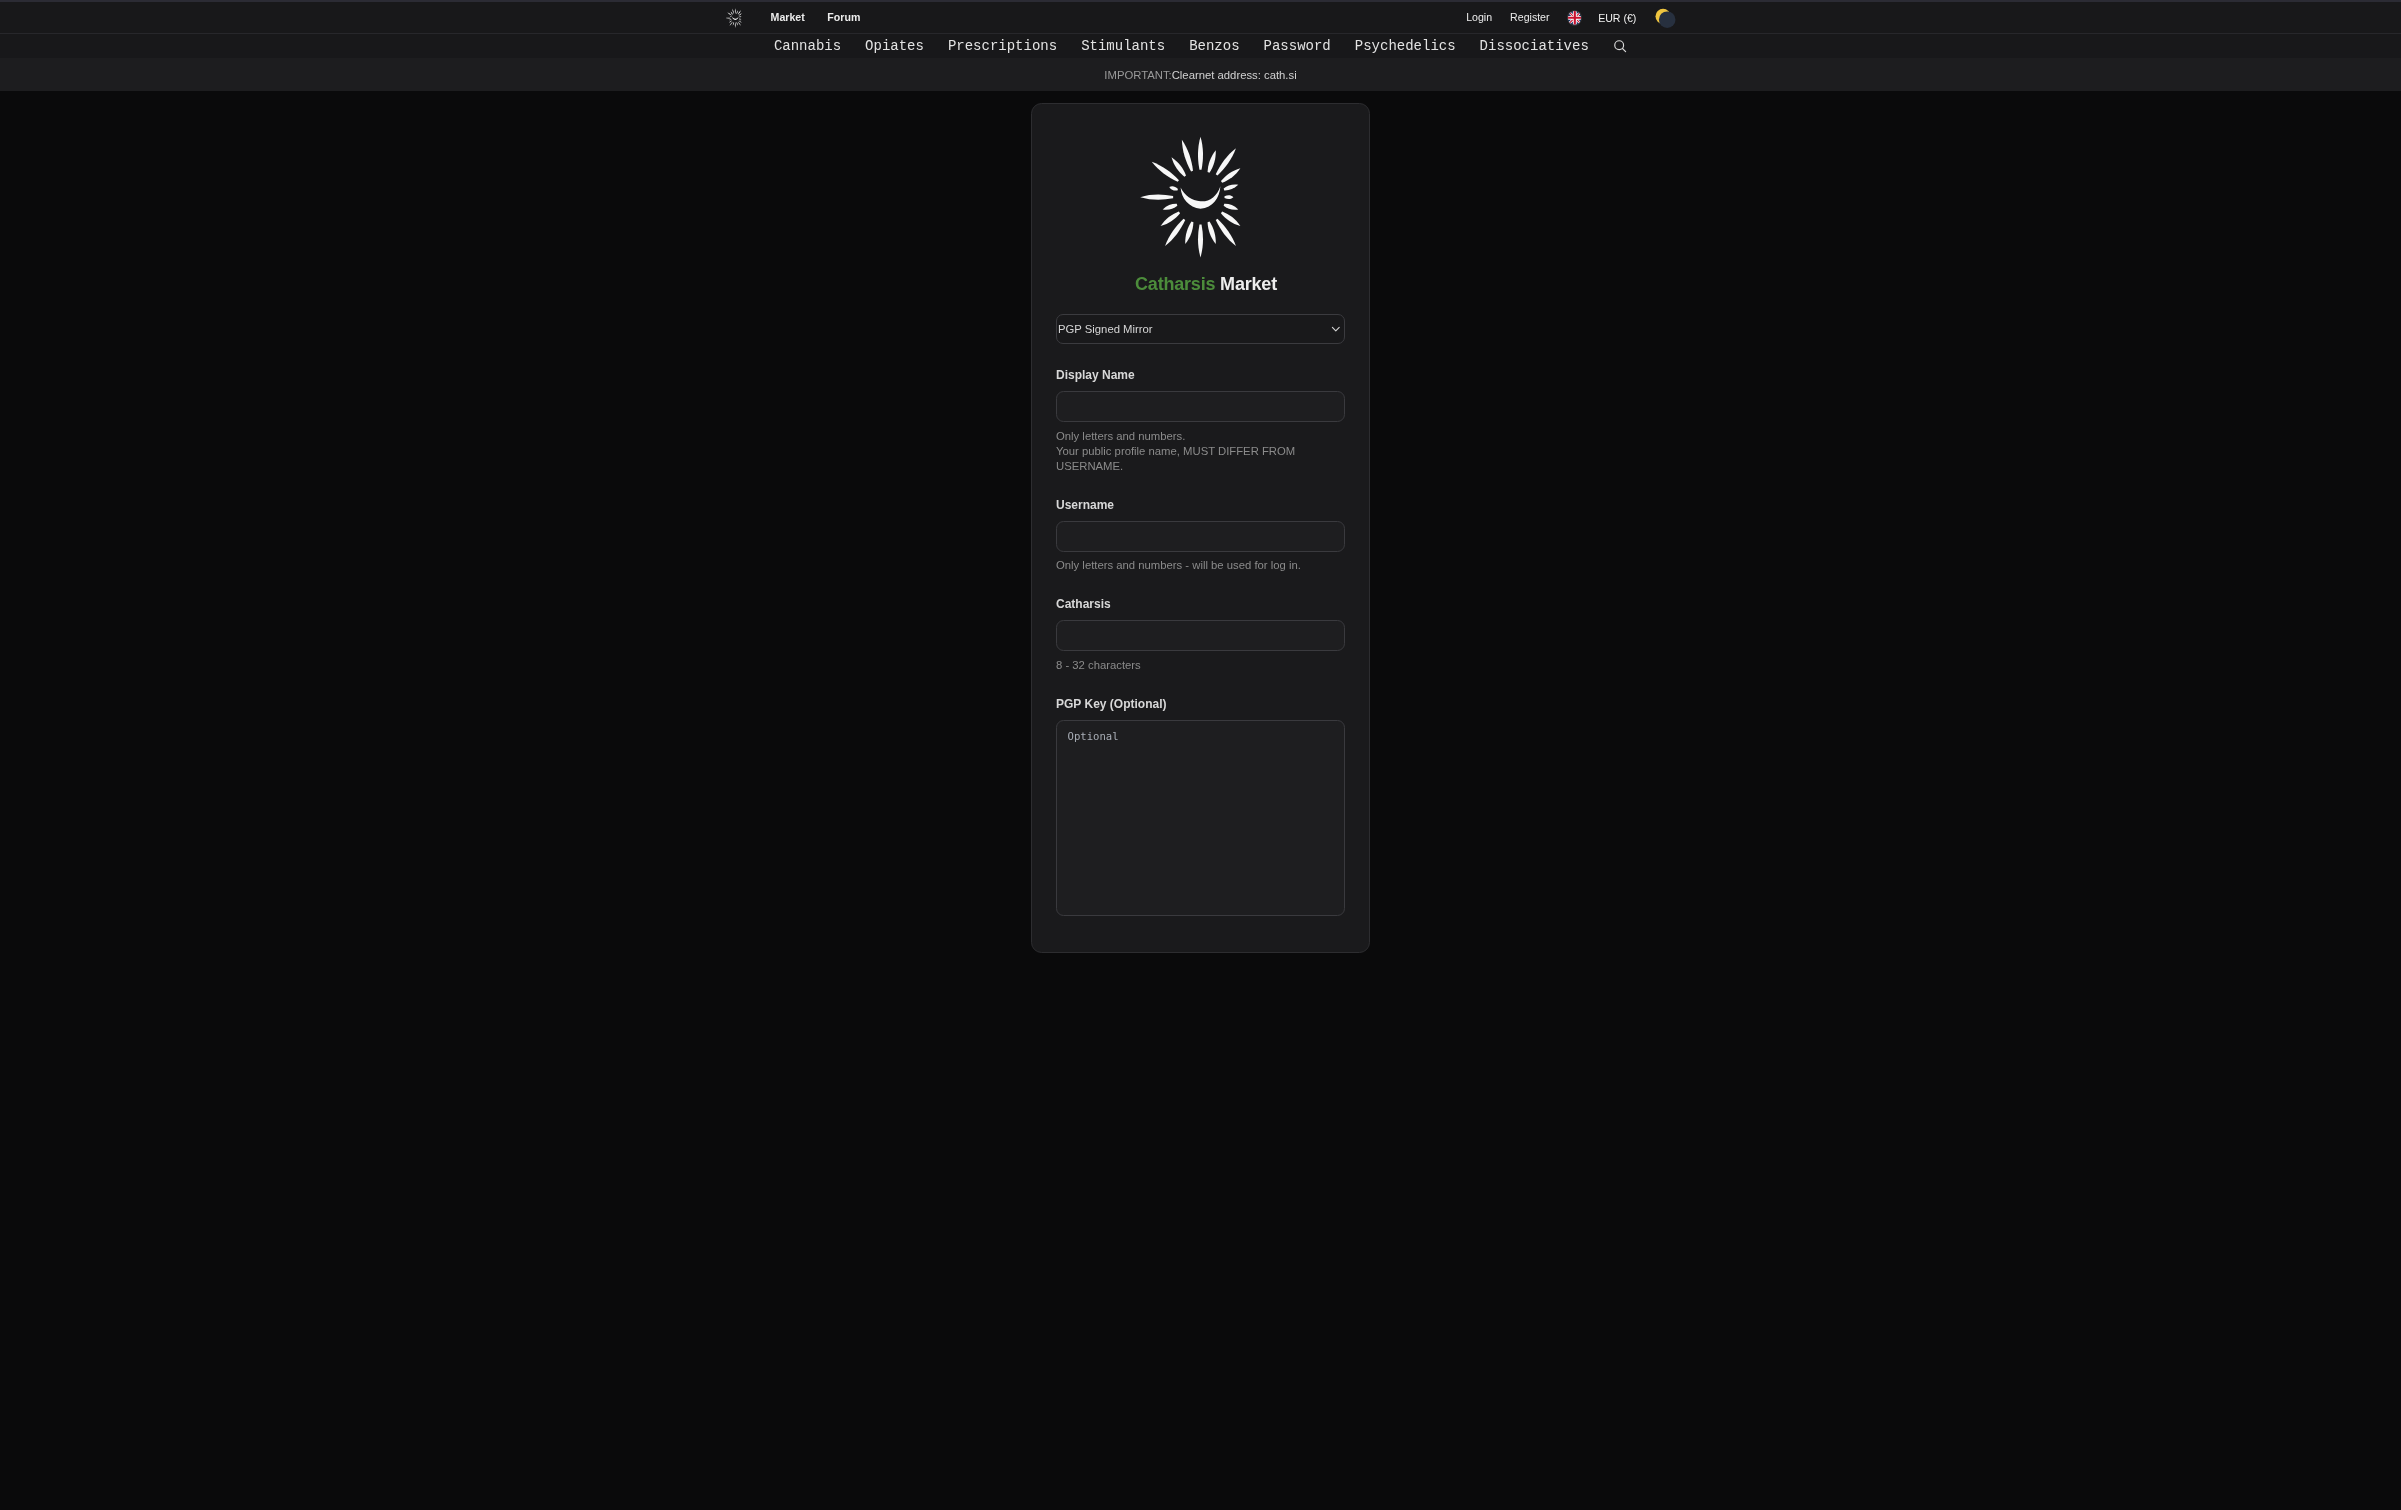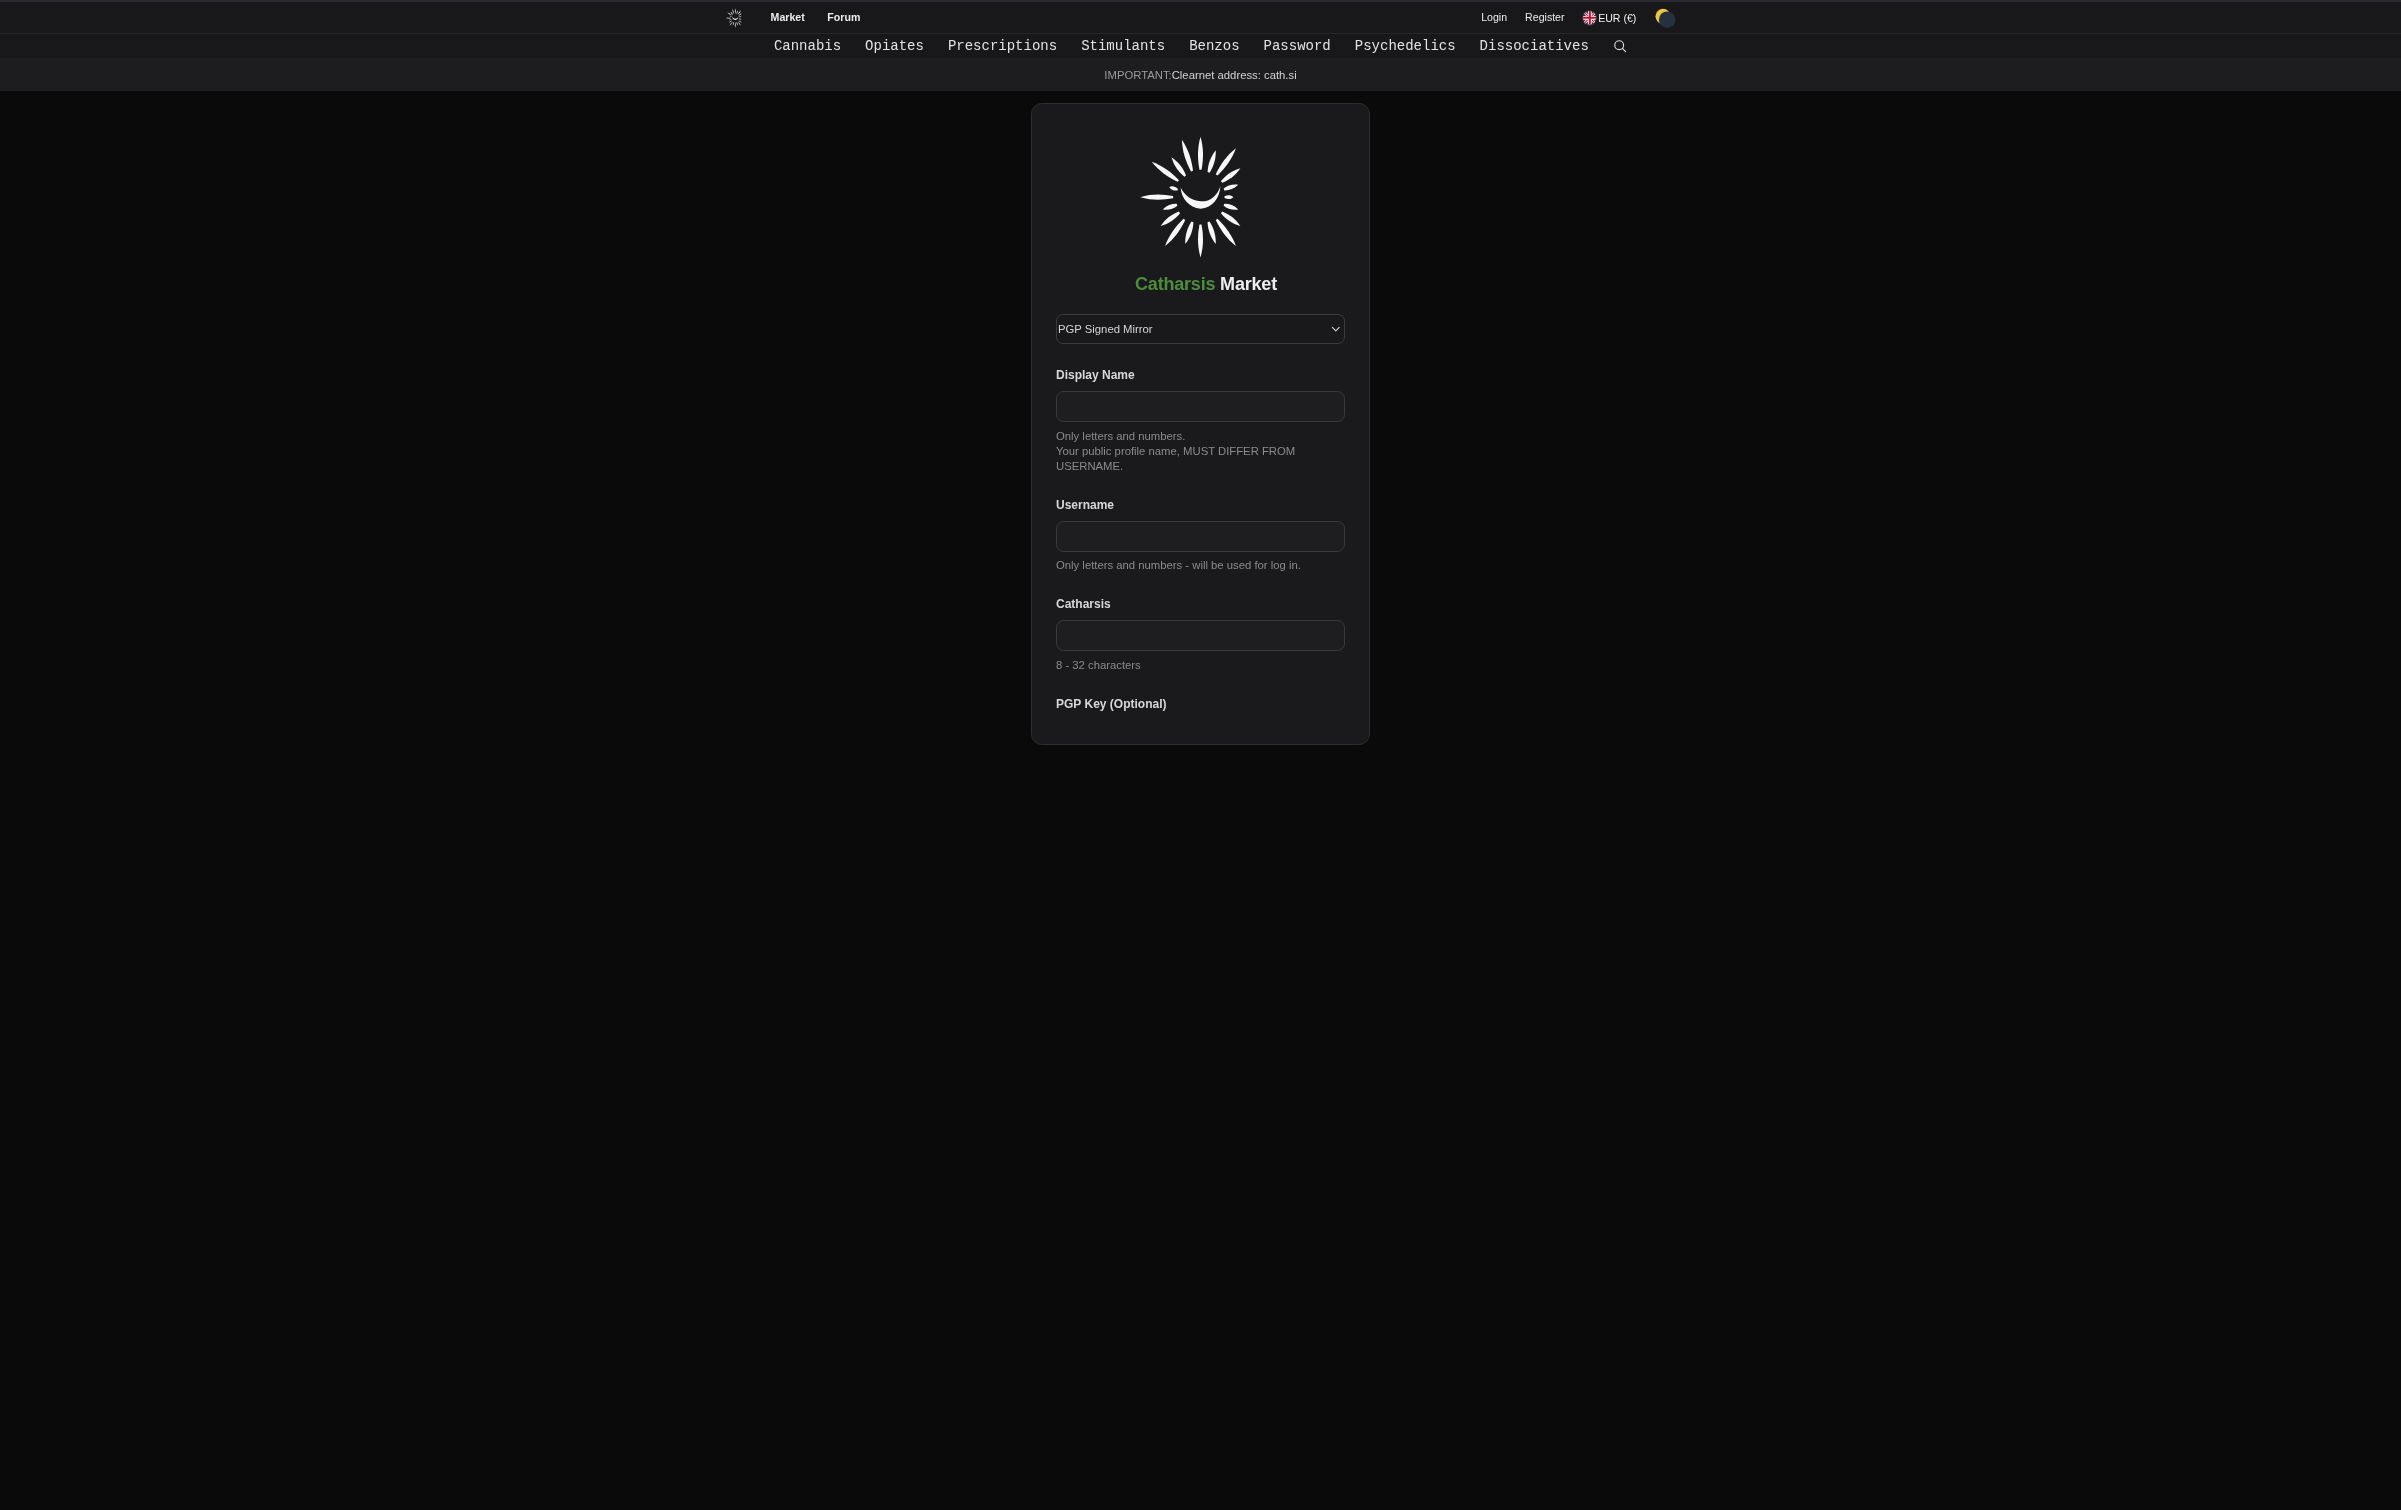--- a/index.html
+++ b/index.html
@@ -31,21 +31,21 @@
   }
   .brand { display: flex; align-items: center; cursor: pointer; }
   .brand svg { width: 22.6px; height: 22.6px; display: block; }
   .nav-links { display: flex; gap: 22.6px; margin-left: 24px; }
   .nav-link {
     font-size: 10.6px; font-weight: 600; color: #ececec;
     cursor: pointer; line-height: 31px;
   }
   .nav-right { margin-left: auto; display: flex; align-items: center; gap: 18px; justify-content: space-between; }
   .nav-right .nav-link { font-weight: 400; }
-  .currency { display: flex; align-items: center; gap: 2px; cursor: pointer; }
+  .currency { display: flex; align-items: center; gap: 17px; cursor: pointer; }
   .flag-wrap {
     width: 13.6px; height: 13.6px; border-radius: 50%; overflow: hidden;
     box-shadow: 0 0 0 0.8px #3a3a3a; flex: 0 0 auto;
   }
   .flag-wrap svg { width: 13.6px; height: 13.6px; display: block; }
   .currency-label { font-size: 10.6px; color: #f0f0f0; }
   .theme-toggle { cursor: pointer; display: flex; align-items: center; }
   .theme-toggle svg { width: 22.6px; height: 20.4px; display: block; }
 
   
@@ -286,16 +286,17 @@
     </div>
 
     <div class="field">
       <label class="field-label">Catharsis</label>
       <input class="text-input" type="password" value="" style="">
       <div class="helper">8 - 32 characters</div>
     </div>
 
     <div class="field">
       <label class="field-label">PGP Key (Optional)</label>
+      <textarea class="pgp-textarea" placeholder="Optional" style=""></textarea>
     </div>
   </section>
 </main>
 
 
 </body></html>

